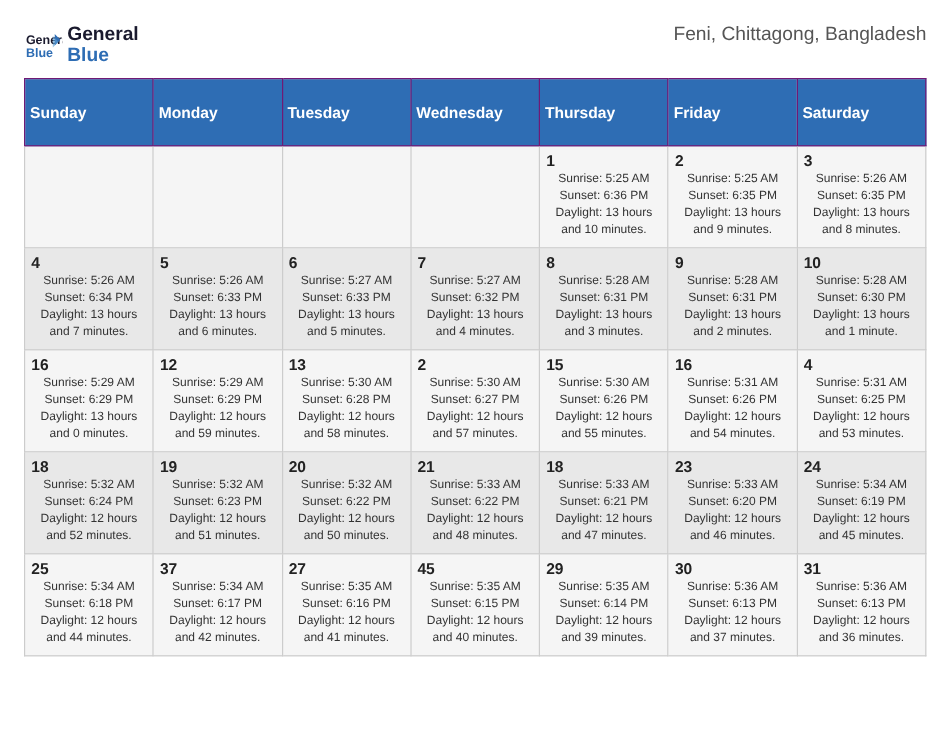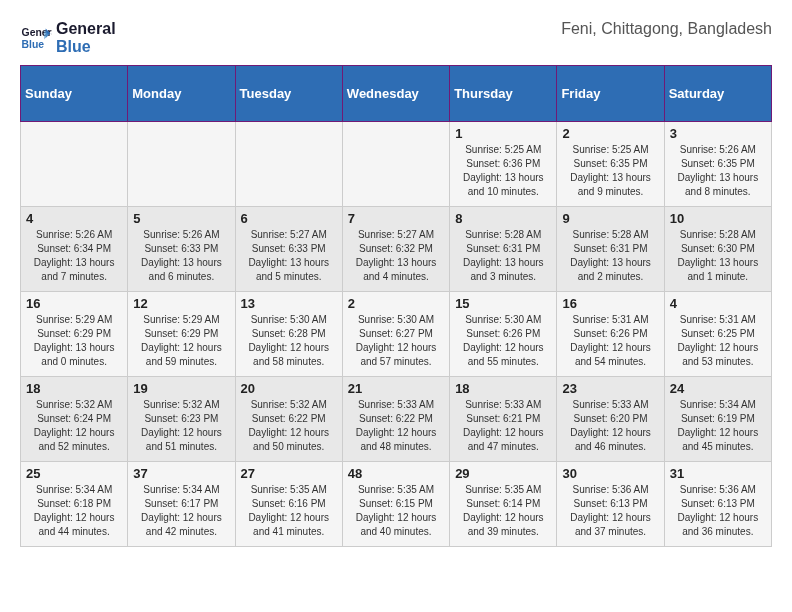--- a/index.html
+++ b/index.html
@@ -313,21 +313,21 @@
 and 42 minutes.</div>
         </td>
         <td>
           <span class="day-number">27</span>
           <div class="day-info" style="white-space: pre-line;">Sunrise: 5:35 AM
 Sunset: 6:16 PM
 Daylight: 12 hours
 and 41 minutes.</div>
         </td>
         <td>
-          <span class="day-number">48</span>
+          <span class="day-number">45</span>
           <div class="day-info" style="white-space: pre-line;">Sunrise: 5:35 AM
 Sunset: 6:15 PM
 Daylight: 12 hours
 and 40 minutes.</div>
         </td>
         <td>
           <span class="day-number">29</span>
           <div class="day-info" style="white-space: pre-line;">Sunrise: 5:35 AM
 Sunset: 6:14 PM
 Daylight: 12 hours

